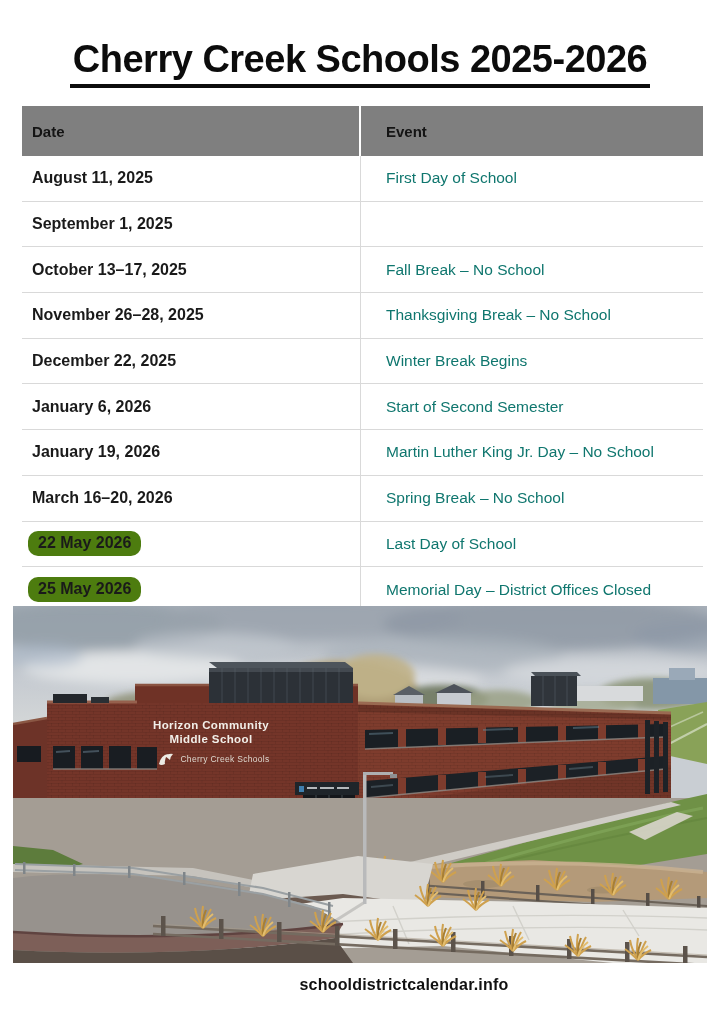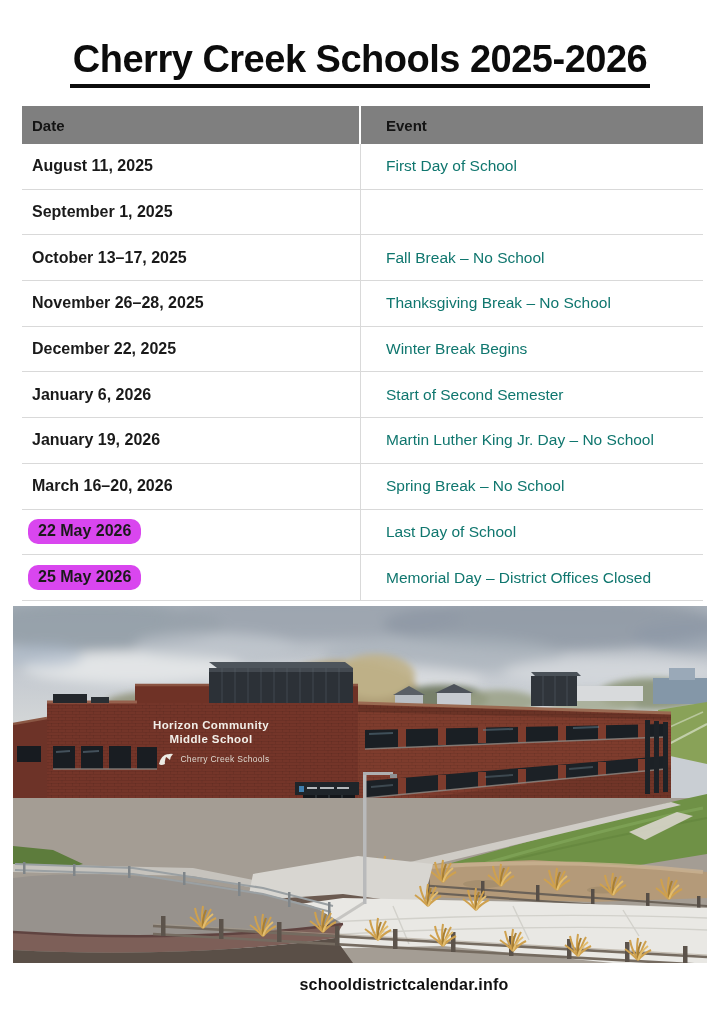--- a/index.html
+++ b/index.html
@@ -10,30 +10,30 @@
   }
   
   .title-wrap { position:absolute; top:24px; left:0; width:100%; text-align:center; }
   .title {
     display:inline-block; font-size:38px; font-weight:800; letter-spacing:-0.5px;
     line-height:1.05; color:#0c0c0c;
     border-bottom:4px solid #0c0c0c; padding:0 3px 4px;
   }
   
   .cal-table { position:absolute; left:22px; top:90px; width:681px; }
-  .thead { display:flex; background:#7f7f7f; height:38px;justify-content:center; }
+  .thead { display:flex; background:#7f7f7f; height:50px;justify-content:center; }
   .th { display:flex; align-items:center; font-weight:700; font-size:15px; color:#141414; box-sizing:border-box; }
   .col-date  { width:339px; padding-left:10px; box-sizing:border-box; }
   .col-event { flex:1; padding-left:25px; box-sizing:border-box; }
   .thead .col-date { border-right:2px solid #ffffff; }
   .row { display:flex; height:44.7px; border-bottom:1px solid #d9d9d9; }
   .cell { display:flex; align-items:center; box-sizing:border-box; }
   .cell.col-date  { border-right:1px solid #d9d9d9; font-weight:700; font-size:16px; color:#1a1a1a; }
   .cell.col-event { font-size:15.5px; color:#0f766e; }
-  .hl { background:#d946ef; border-radius:10px; padding:3px 10px 4px; margin-left:-4px; }
+  .hl { background:#4d7c0f; border-radius:10px; padding:3px 10px 4px; margin-left:-4px; }
   
   .photo { position:absolute; left:13px; top:590px; width:694px; height:357px; background:#c9ced3;text-decoration:underline; }
   .photo svg { display:block; width:694px; height:357px; }
   
   .footer {
     position:absolute; top:960px; left:0; width:100%;
     text-align:center; font-weight:700; font-size:16px; letter-spacing:0.2px; color:#111;padding-left:44px;
   }
 </style>
 </head>

